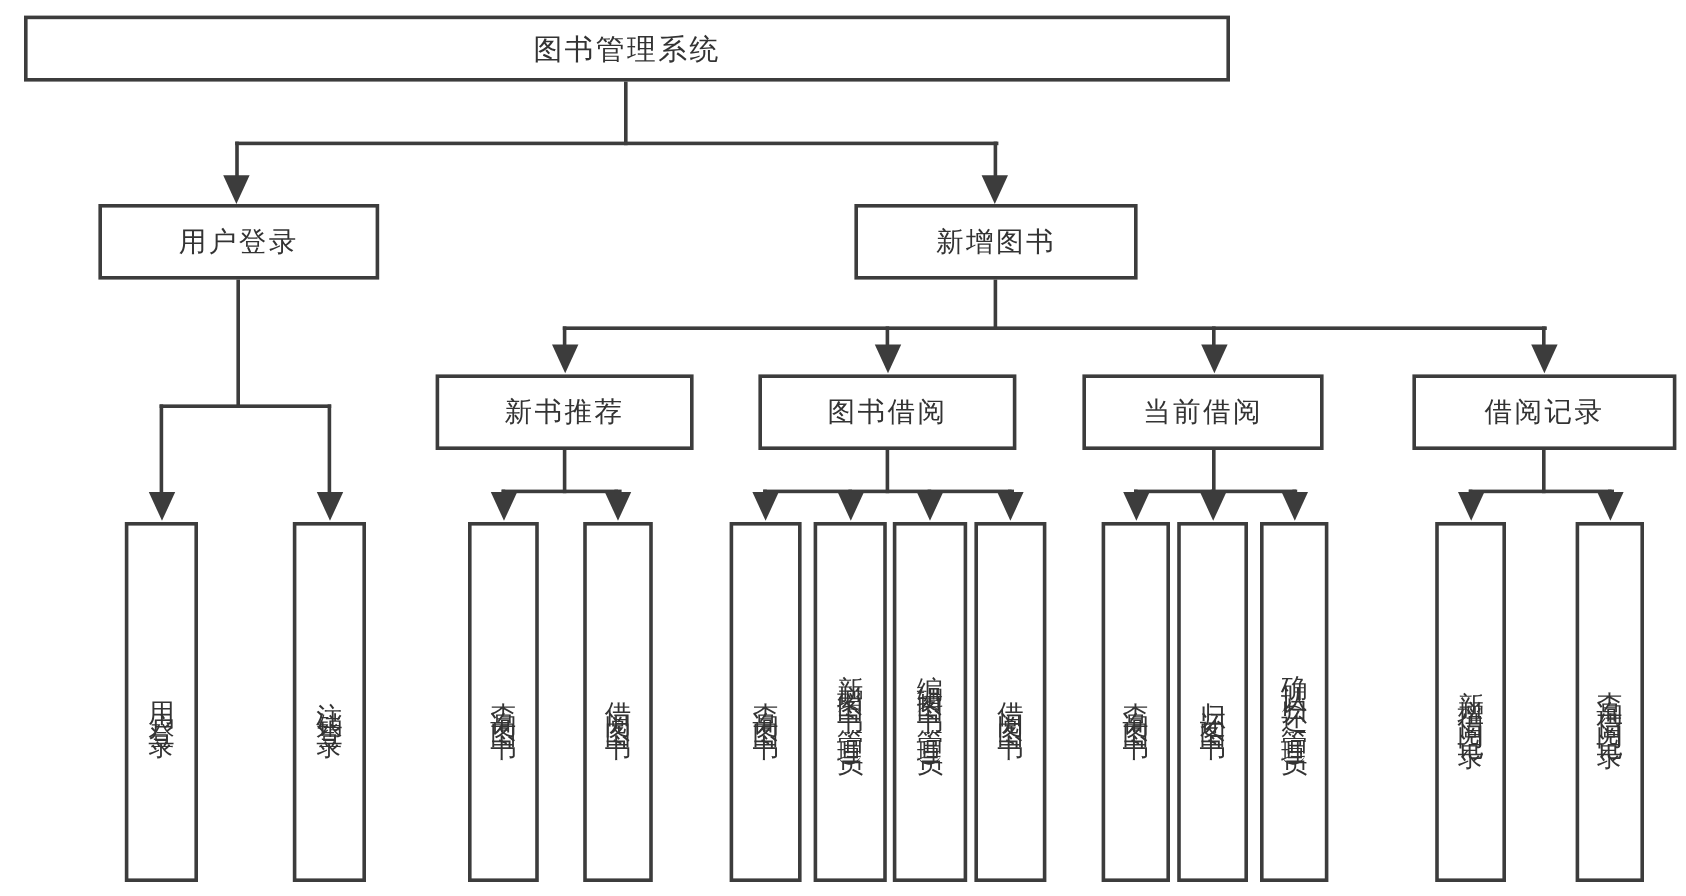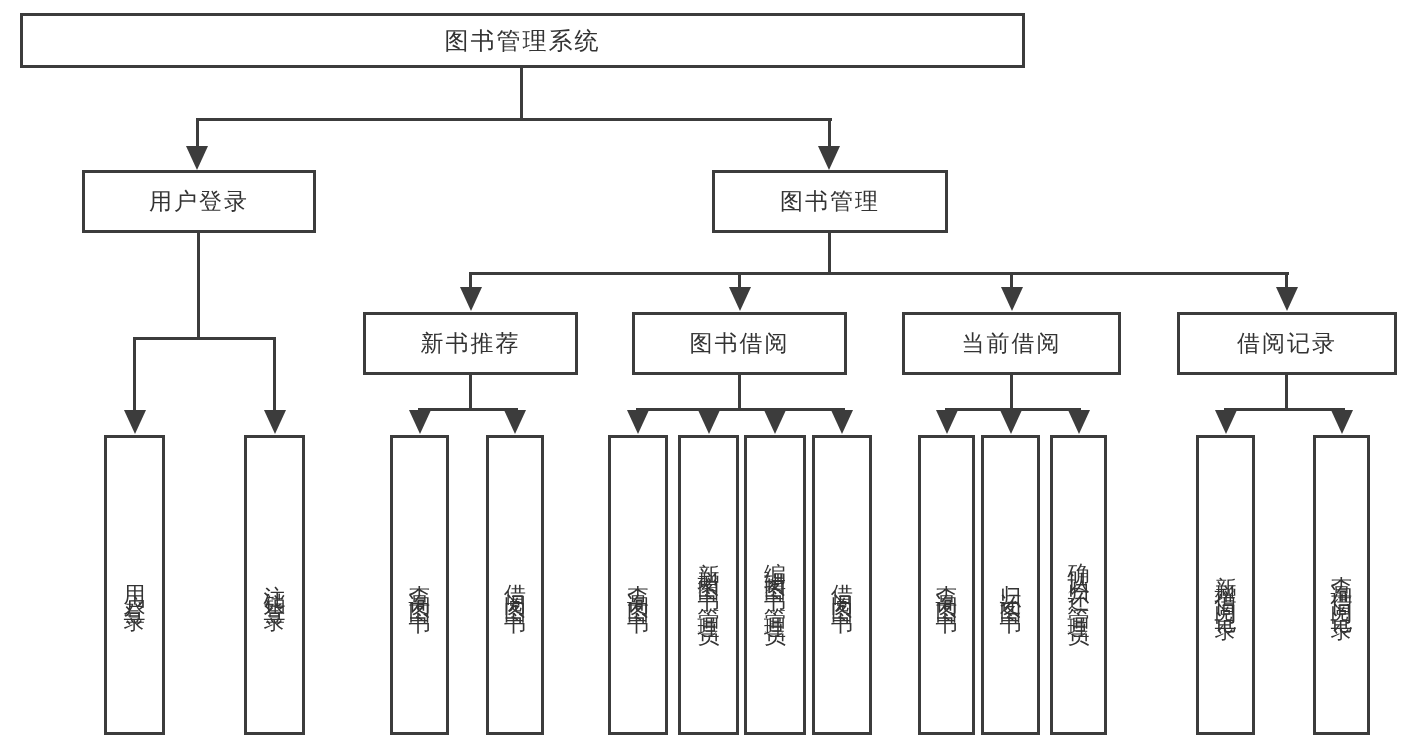--- a/index.html
+++ b/index.html
@@ -60,30 +60,30 @@
 <div id="canvas">
 
   <div class="node h root" style="left:20px;top:13px;width:1005px;height:55px;">
     <span>图书管理系统</span>
   </div>
 
   <div class="node h" style="left:82px;top:170px;width:234px;height:63px;">
     <span>用户登录</span>
   </div>
   <div class="node h" style="left:712px;top:170px;width:236px;height:63px;">
-    <span>图书管理</span>
+    <span>新增图书</span>
   </div>
 
   <div class="node h" style="left:363px;top:312px;width:215px;height:63px;">
     <span>新书推荐</span>
   </div>
   <div class="node h" style="left:632px;top:312px;width:215px;height:63px;">
     <span>图书借阅</span>
   </div>
-  <div class="node h" style="left:902px;top:312px;width:219px;height:63px;">
+  <div class="node h" style="left:902px;top:312px;width:201px;height:63px;">
     <span>当前借阅</span>
   </div>
   <div class="node h" style="left:1177px;top:312px;width:220px;height:63px;">
     <span>借阅记录</span>
   </div>
 
   <div class="node v" style="left:104px;top:435px;width:61px;height:300px;">
     <span>用户登录</span>
   </div>
   <div class="node v" style="left:244px;top:435px;width:61px;height:300px;">

